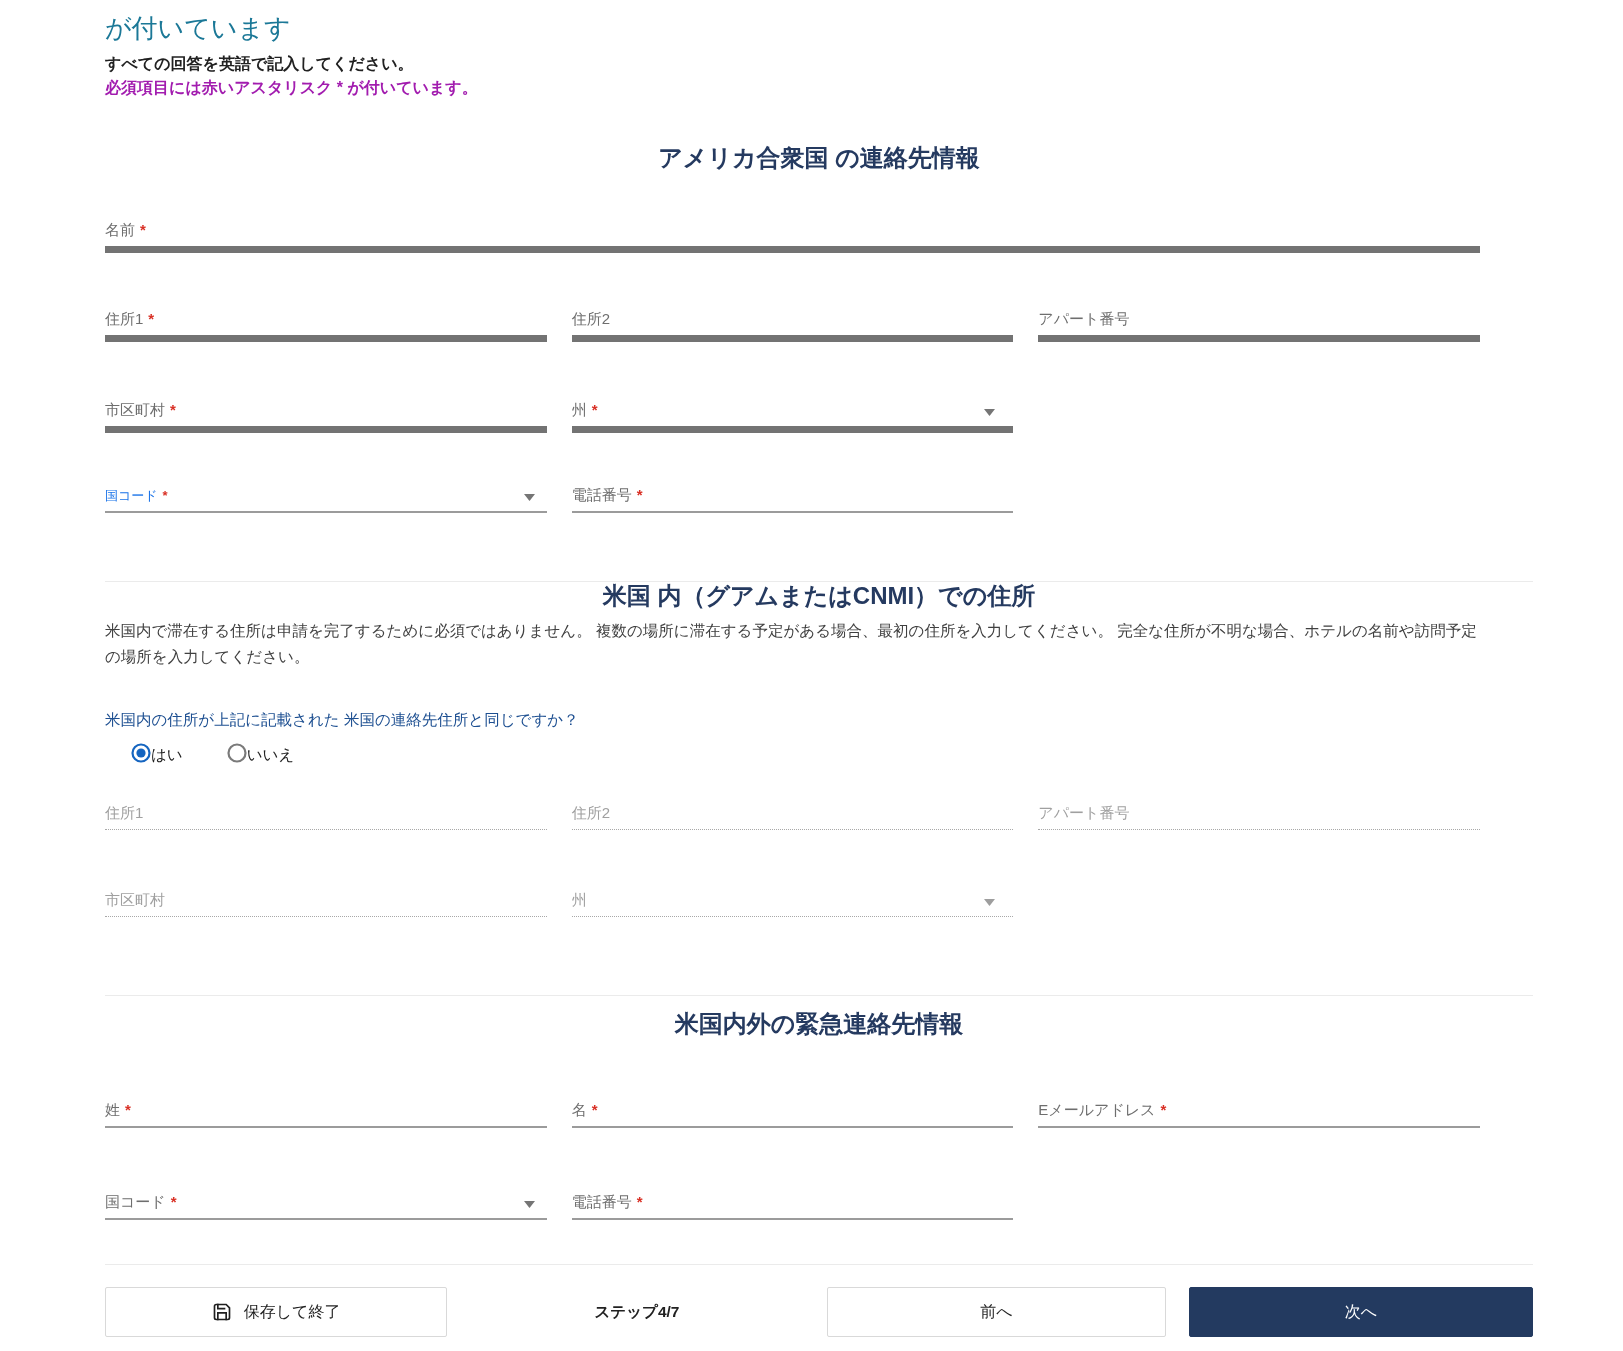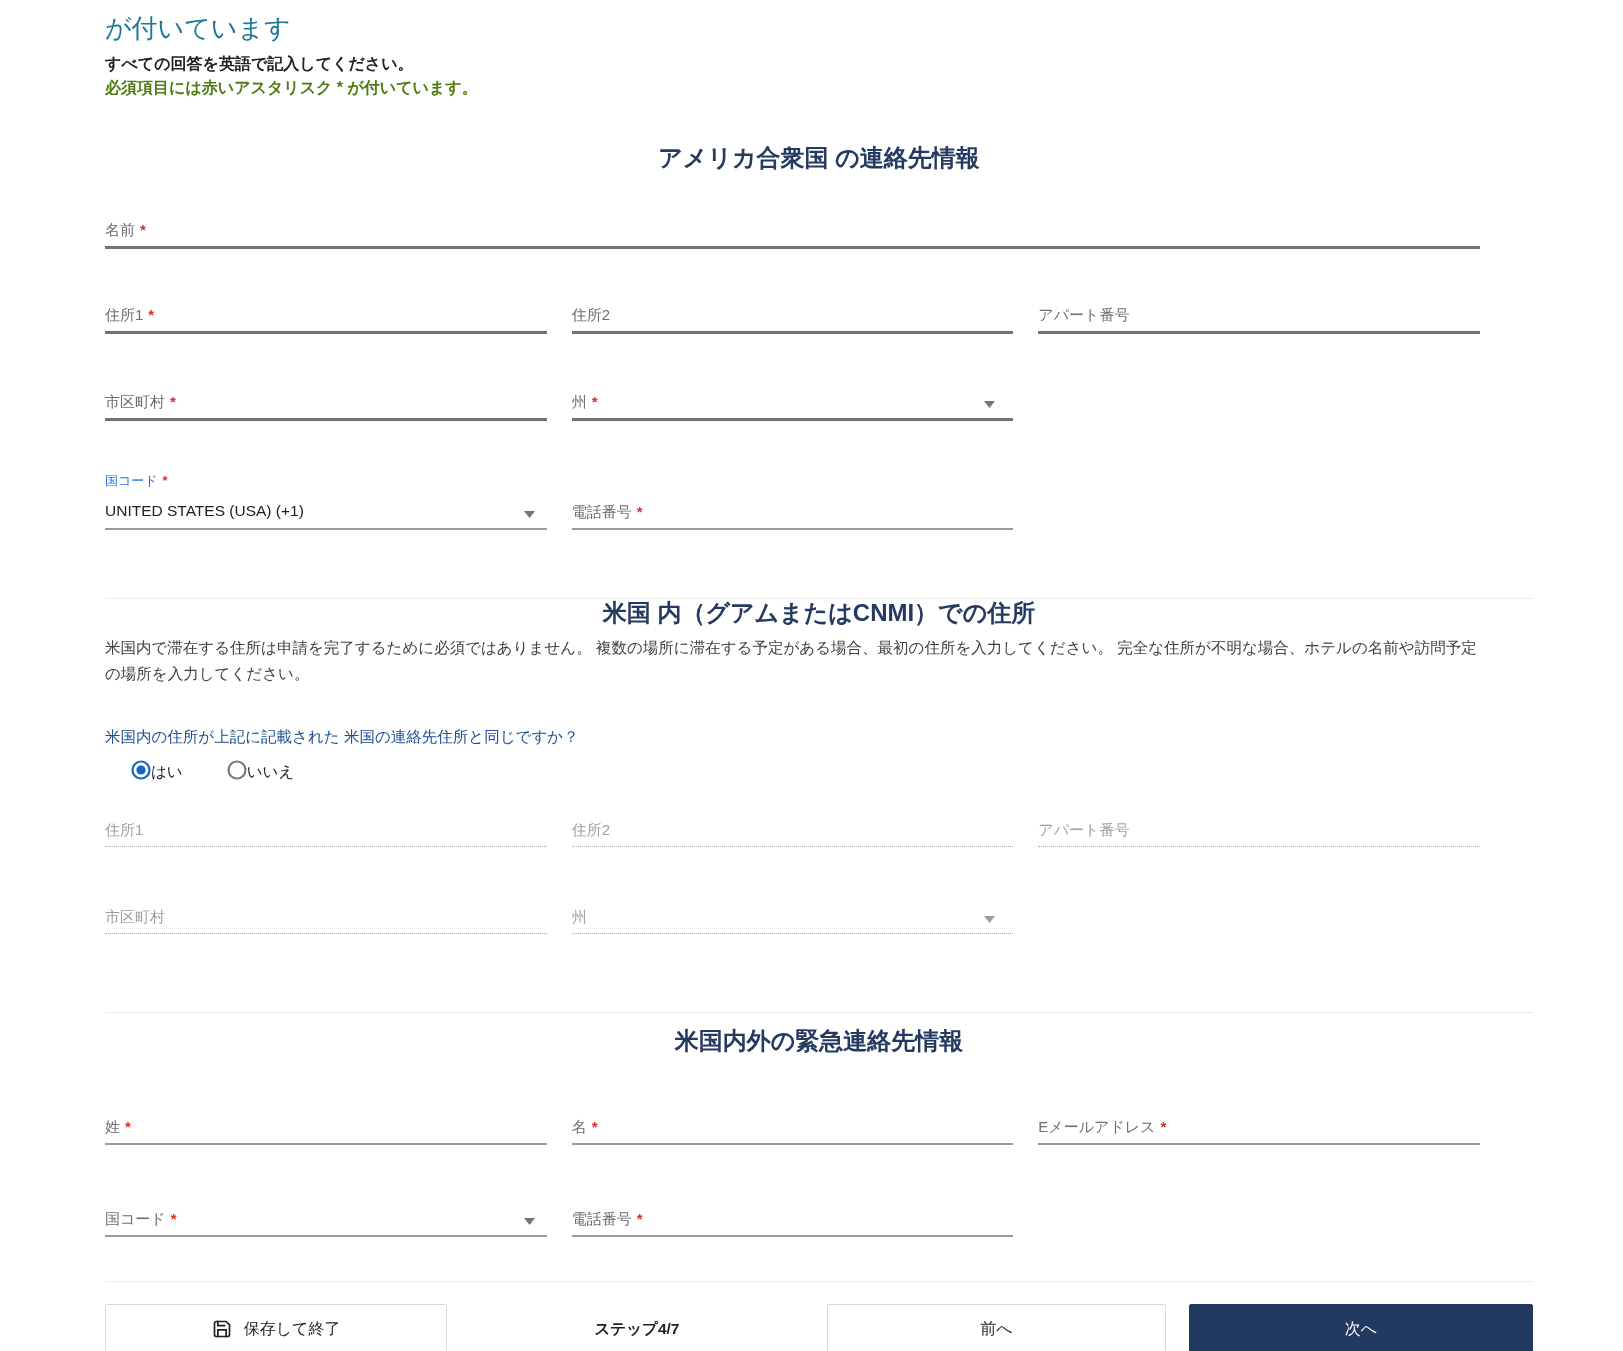--- a/index.html
+++ b/index.html
@@ -2,29 +2,29 @@
 <html><head>
 <meta charset="utf-8">
 <style>
   * { margin:0; padding:0; box-sizing:border-box; }
   html,body { width:1623px; height:1351px; background:#ffffff;
     font-family:"Liberation Sans", sans-serif; color:#212121; overflow:hidden; }
   .page { width:1428px; margin-left:105px; padding-top:12px; }
 
   h1.title { font-size:26px; line-height:32px; font-weight:500; color:#1b7897; }
   p.intro { margin-top:10px; font-size:16px; line-height:20px; font-weight:700; color:#212121; }
-  p.intro.red { margin-top:4px; color:#4d7c0f; }
+  p.intro.red { margin-top:4px; color:#a21caf; }
 
   h2.section-heading { font-size:24px; line-height:28px; font-weight:700; color:#253a60;text-align:center; }
   .divider { border-top:1px solid #ebebeb; height:0; width:100%; }
 
   .row { display:flex; gap:25px; padding-right:53px; align-items:flex-end; }
   .col { flex:1; min-width:0; }
 
-  .field { position:relative; border-bottom:3px solid #737373; padding-bottom:6px; }
+  .field { position:relative; border-bottom:7px solid #737373; padding-bottom:6px; }
   .field.thick { border-bottom-width:2px; border-bottom-color:#9b9b9b; }
   .flabel { font-size:15px; line-height:20px; color:#6e6e6e; white-space:nowrap; }
   .req { color:#d93025; margin-left:5px; font-weight:700; }
   .field.disabled { border-bottom:1px dotted #a8a8a8; }
   .field.disabled .flabel { color:#a0a0a0; }
 
   .arrow { position:absolute; right:18px; bottom:10px; width:11px; height:7px; }
   .arrow svg { display:block; }
 
   .field.select-filled { border-bottom-width:2px; border-bottom-color:#9b9b9b; padding-bottom:7px; }
@@ -123,21 +123,20 @@
             </span>
         </div>
       </div>
       <div class="col"></div>
     </div>
 
     <div class="row mt-row4">
       <div class="col">
         <div class="field select-filled">
           <div class="float-label"><span>国コード</span><span class="req">*</span></div>
-          <div class="select-value">UNITED STATES (USA) (+1)</div>
           <span class="arrow" style="right:12px;">
               <svg width="11" height="7" viewBox="0 0 11 7">
                 <polygon points="0,0 11,0 5.5,7" fill="#757575"></polygon>
               </svg>
             </span>
         </div>
       </div>
       <div class="col">
         <div class="field thick">
           <div class="flabel"><span>電話番号</span><span class="req">*</span></div>

